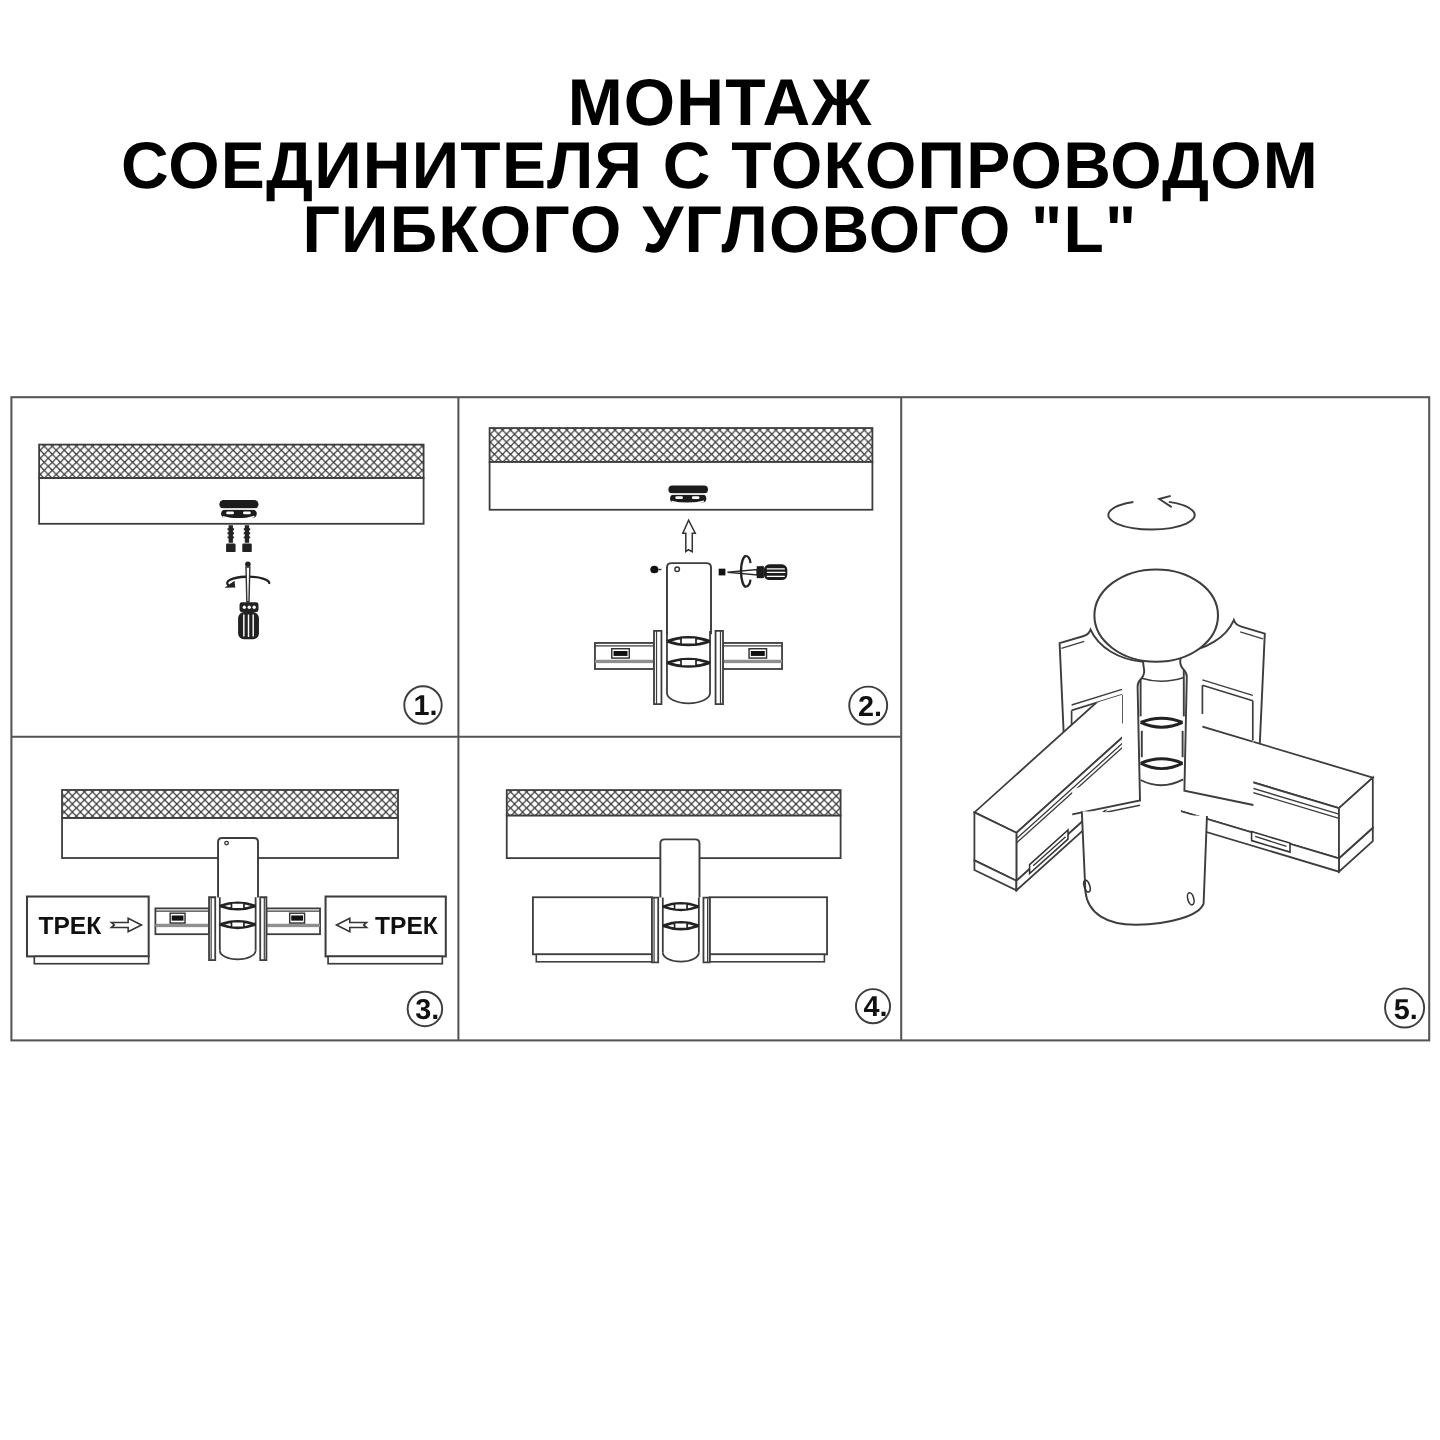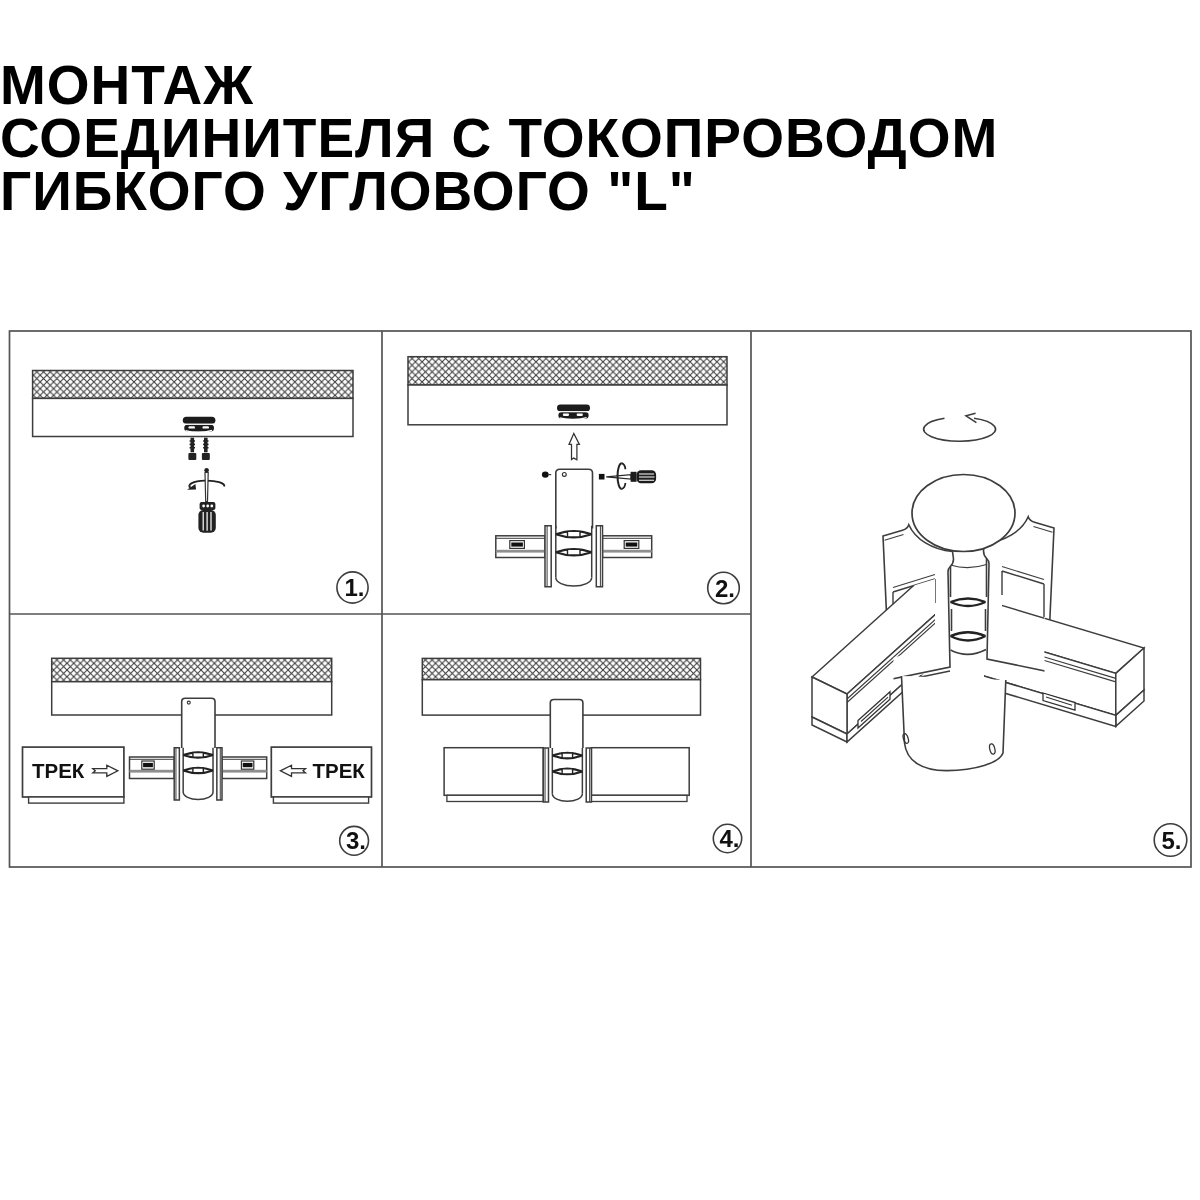--- a/index.html
+++ b/index.html
@@ -1,17 +1,17 @@
 <!DOCTYPE html>
 <html><head>
 <meta charset="utf-8">
 <style>
   html,body{margin:0;padding:0;background:#fff;width:1200px;height:1200px;overflow:hidden;}
   #page{position:relative;width:1200px;height:1200px;font-family:"Liberation Sans",sans-serif;}
-  #title{position:absolute;left:0;right:0;top:59px;text-align:left;font-weight:bold;
+  #title{position:absolute;left:0;right:0;top:59px;text-align:center;font-weight:bold;
          font-size:55px;line-height:53px;letter-spacing:1px;color:#000;}
   svg{position:absolute;left:0;top:0;}
   .ln{stroke:#3d3d3d;stroke-width:1.6;fill:none;}
   .num{font-weight:bold;font-size:24px;fill:#111;}
 </style>
 </head>
 <body>
 <div id="page">
 
 <div id="title">МОНТАЖ<br>СОЕДИНИТЕЛЯ С ТОКОПРОВОДОМ<br>ГИБКОГО УГЛОВОГО "L"</div>

